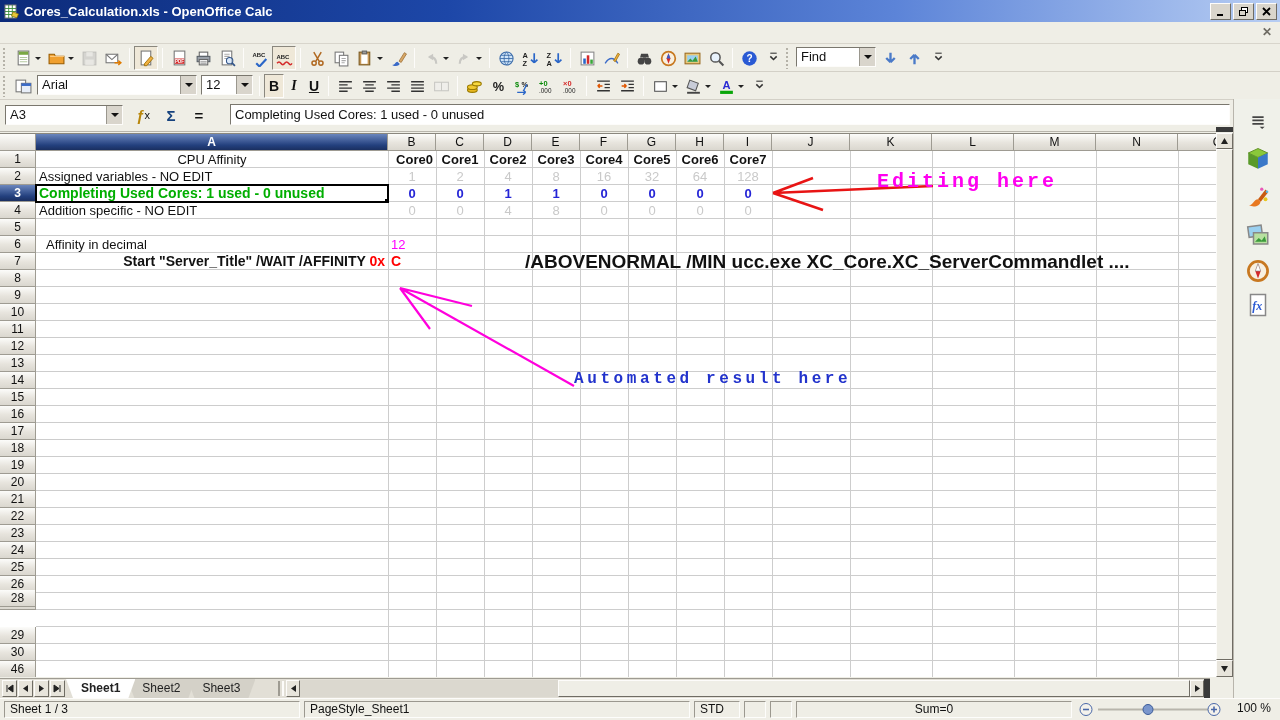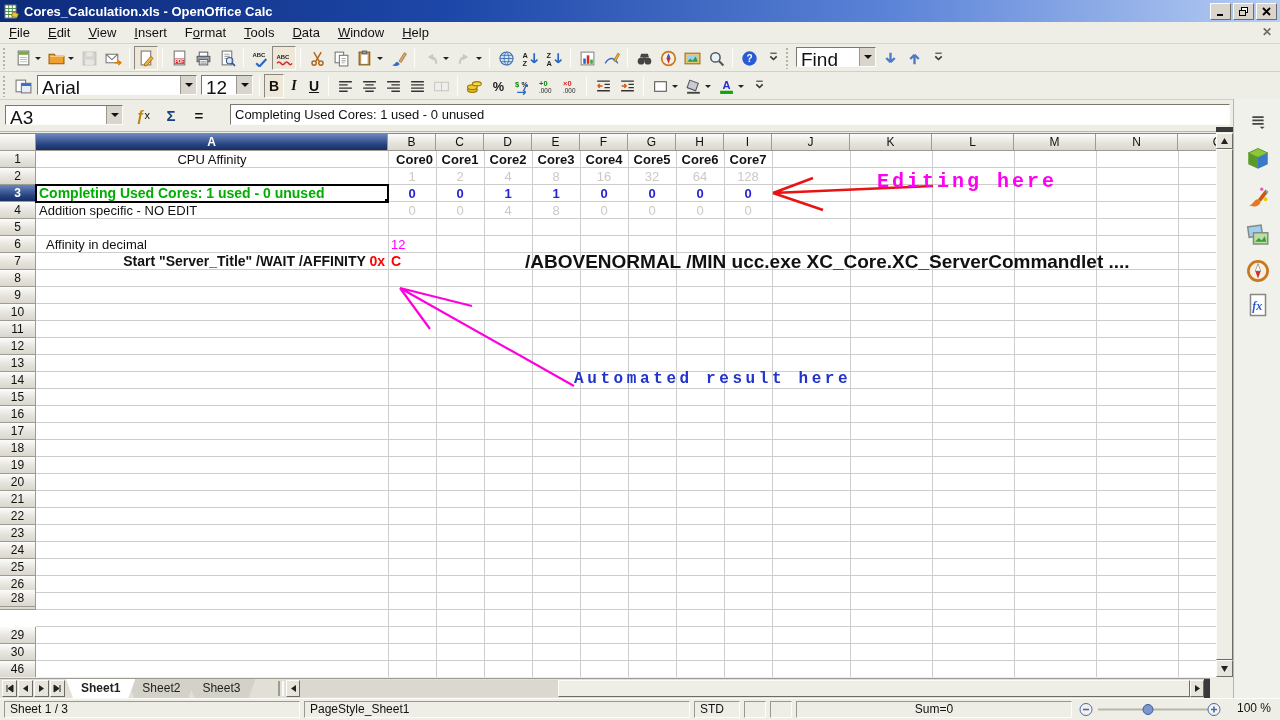--- a/index.html
+++ b/index.html
@@ -26,21 +26,21 @@
     background:repeating-linear-gradient(180deg,#b5b2a8 0 2px,transparent 2px 4px);background-size:2px 100%;background-repeat:repeat-y;}
   .tbbtn{display:inline-flex;width:24px;height:24px;align-items:center;justify-content:center;
     border:1px solid transparent;vertical-align:top;}
   .tbbtn.pressed{background:#efe8d8;border-color:#8a877e #fdfcfa #fdfcfa #8a877e;}
   .tbbtn.disabled{filter:grayscale(1) opacity(.45);}
   .tbtext{font-weight:bold;font-size:14px;width:20px;}
   .dd{display:inline-block;width:0;height:0;border:3px solid transparent;border-top-color:#222;margin:11px 3px 0 0;vertical-align:top;}
   .sep{display:inline-block;width:1px;height:20px;background:#aeaba1;border-right:1px solid #fdfcfa;margin:2px 4px 0;vertical-align:top;}
   .combo{display:inline-flex;height:20px;margin:1px 2px 0 2px;background:#fff;border:1px solid;
     border-color:#7a776e #fdfcfa #fdfcfa #7a776e;vertical-align:top;}
-  .combo .val{padding:1px 4px;font-size:19px;white-space:nowrap;overflow:hidden;}
+  .combo .val{padding:1px 4px;font-size:13px;white-space:nowrap;overflow:hidden;}
   .combo .dbtn{width:16px;background:#d9d5cc;border-left:1px solid #9a978e;display:flex;align-items:center;justify-content:center;}
   .combo .dbtn:after{content:"";border:4px solid transparent;border-top-color:#111;margin-top:4px;}
   
   #fbar{left:0;top:100px;width:1280px;height:32px;background:#efeee6;border-bottom:1px solid #b8b5ac;}
   #fxinput{left:230px;top:4px;width:1000px;height:21px;background:#fff;border:1px solid;border-color:#7a776e #fdfcfa #fdfcfa #7a776e;
     font-size:13px;line-height:19px;padding:0 4px;}
   .fbtn{display:inline-flex;width:22px;height:22px;align-items:center;justify-content:center;font-size:15px;}
   
   #gridwrap{left:0;top:133px;width:1216px;height:544px;background:#fff;overflow:hidden;border-top:1px solid #8a877e;}
   .chdr,.rhdr{position:absolute;background:linear-gradient(#fcfcfa,#e7e4dd 55%,#dad7cf);
@@ -105,31 +105,20 @@
         </svg>
       </span>
     <span class="wbtn" style="margin-right:3px">
         <svg width="11" height="11" viewBox="0 0 11 11">
           <path d="M2 2l7 7M9 2l-7 7" stroke="#000" stroke-width="1.8"></path>
         </svg>
       </span>
   </div>
 
   <div id="menubar" class="abs">
-    <span id="menubar-items" style="display:flex">
-        <span class="mitem"><u>F</u>ile</span>
-        <span class="mitem"><u>E</u>dit</span>
-        <span class="mitem"><u>V</u>iew</span>
-        <span class="mitem"><u>I</u>nsert</span>
-        <span class="mitem">F<u>o</u>rmat</span>
-        <span class="mitem"><u>T</u>ools</span>
-        <span class="mitem"><u>D</u>ata</span>
-        <span class="mitem"><u>W</u>indow</span>
-        <span class="mitem"><u>H</u>elp</span>
-      </span>
     <span id="menuclose">✕</span>
   </div>
 
   <div id="toolbar1" class="bar abs"><span class="grip"></span><span class="tbbtn">
         <svg width="17" height="17" viewBox="0 0 16 16">
           <rect x="3" y="1" width="10" height="13" fill="#fff" stroke="#777"></rect>
           <rect x="3.5" y="1.5" width="9" height="3" fill="#7aa843"></rect>
           <path d="M4.5 7h7M4.5 9h7M4.5 11h7" stroke="#b5c9a0"></path>
         </svg>
       </span><span class="dd"></span><span class="tbbtn">
@@ -470,20 +459,21 @@
         <div class="vline" style="left: 1142px;"></div>
         <div class="cell" style="left: 0px; top: 0px; width: 352px; text-align: center;">CPU Affinity</div>
         <div class="cell" style="left: 352px; top: 0px; width: 48px; text-align: center; font-weight: bold; padding-left: 8px;">Core0</div>
         <div class="cell" style="left: 400px; top: 0px; width: 48px; text-align: center; font-weight: bold;">Core1</div>
         <div class="cell" style="left: 448px; top: 0px; width: 48px; text-align: center; font-weight: bold;">Core2</div>
         <div class="cell" style="left: 496px; top: 0px; width: 48px; text-align: center; font-weight: bold;">Core3</div>
         <div class="cell" style="left: 544px; top: 0px; width: 48px; text-align: center; font-weight: bold;">Core4</div>
         <div class="cell" style="left: 592px; top: 0px; width: 48px; text-align: center; font-weight: bold;">Core5</div>
         <div class="cell" style="left: 640px; top: 0px; width: 48px; text-align: center; font-weight: bold;">Core6</div>
         <div class="cell" style="left: 688px; top: 0px; width: 48px; text-align: center; font-weight: bold;">Core7</div>
+        <div class="cell" style="left: 0px; top: 17px; width: 352px;">Assigned variables - NO EDIT</div>
         <div class="cell" style="left: 352px; top: 17px; width: 48px; text-align: center; color: rgb(201, 201, 201);">1</div>
         <div class="cell" style="left: 400px; top: 17px; width: 48px; text-align: center; color: rgb(201, 201, 201);">2</div>
         <div class="cell" style="left: 448px; top: 17px; width: 48px; text-align: center; color: rgb(201, 201, 201);">4</div>
         <div class="cell" style="left: 496px; top: 17px; width: 48px; text-align: center; color: rgb(201, 201, 201);">8</div>
         <div class="cell" style="left: 544px; top: 17px; width: 48px; text-align: center; color: rgb(201, 201, 201);">16</div>
         <div class="cell" style="left: 592px; top: 17px; width: 48px; text-align: center; color: rgb(201, 201, 201);">32</div>
         <div class="cell" style="left: 640px; top: 17px; width: 48px; text-align: center; color: rgb(201, 201, 201);">64</div>
         <div class="cell" style="left: 688px; top: 17px; width: 48px; text-align: center; color: rgb(201, 201, 201);">128</div>
         <div class="cell" style="left: 0px; top: 34px; width: 352px; font-weight: bold; font-size: 14px; color: rgb(0, 174, 0);">Completing Used Cores: 1 used - 0 unused</div>
         <div class="cell" style="left: 352px; top: 34px; width: 48px; text-align: center; font-weight: bold; color: rgb(36, 36, 214);">0</div>

